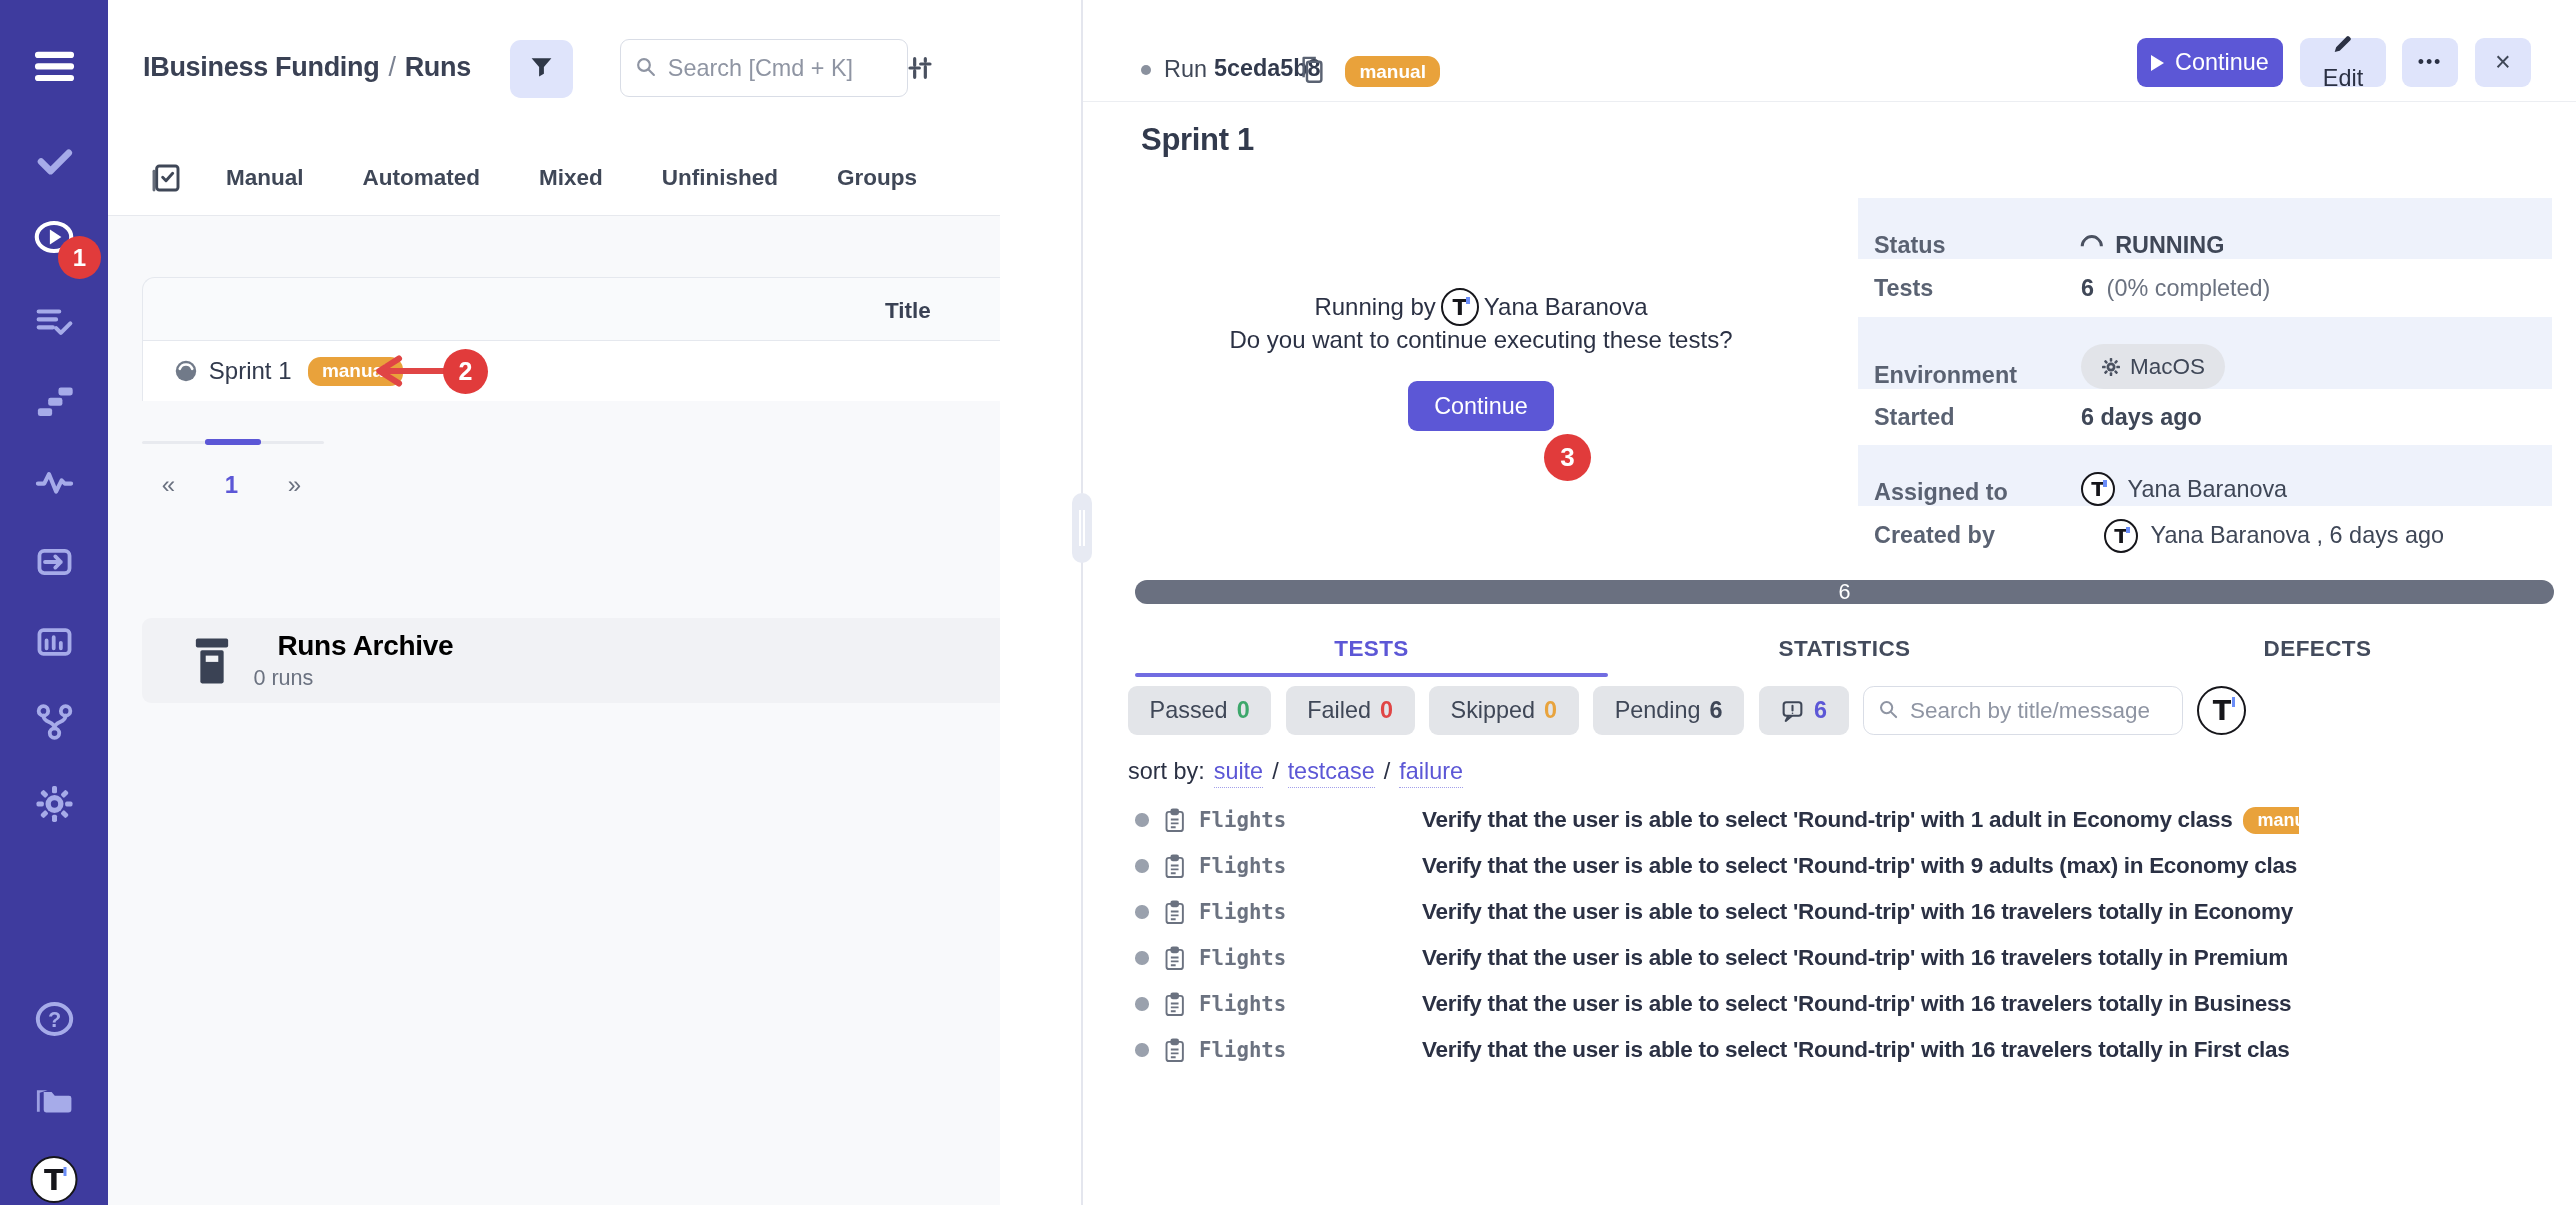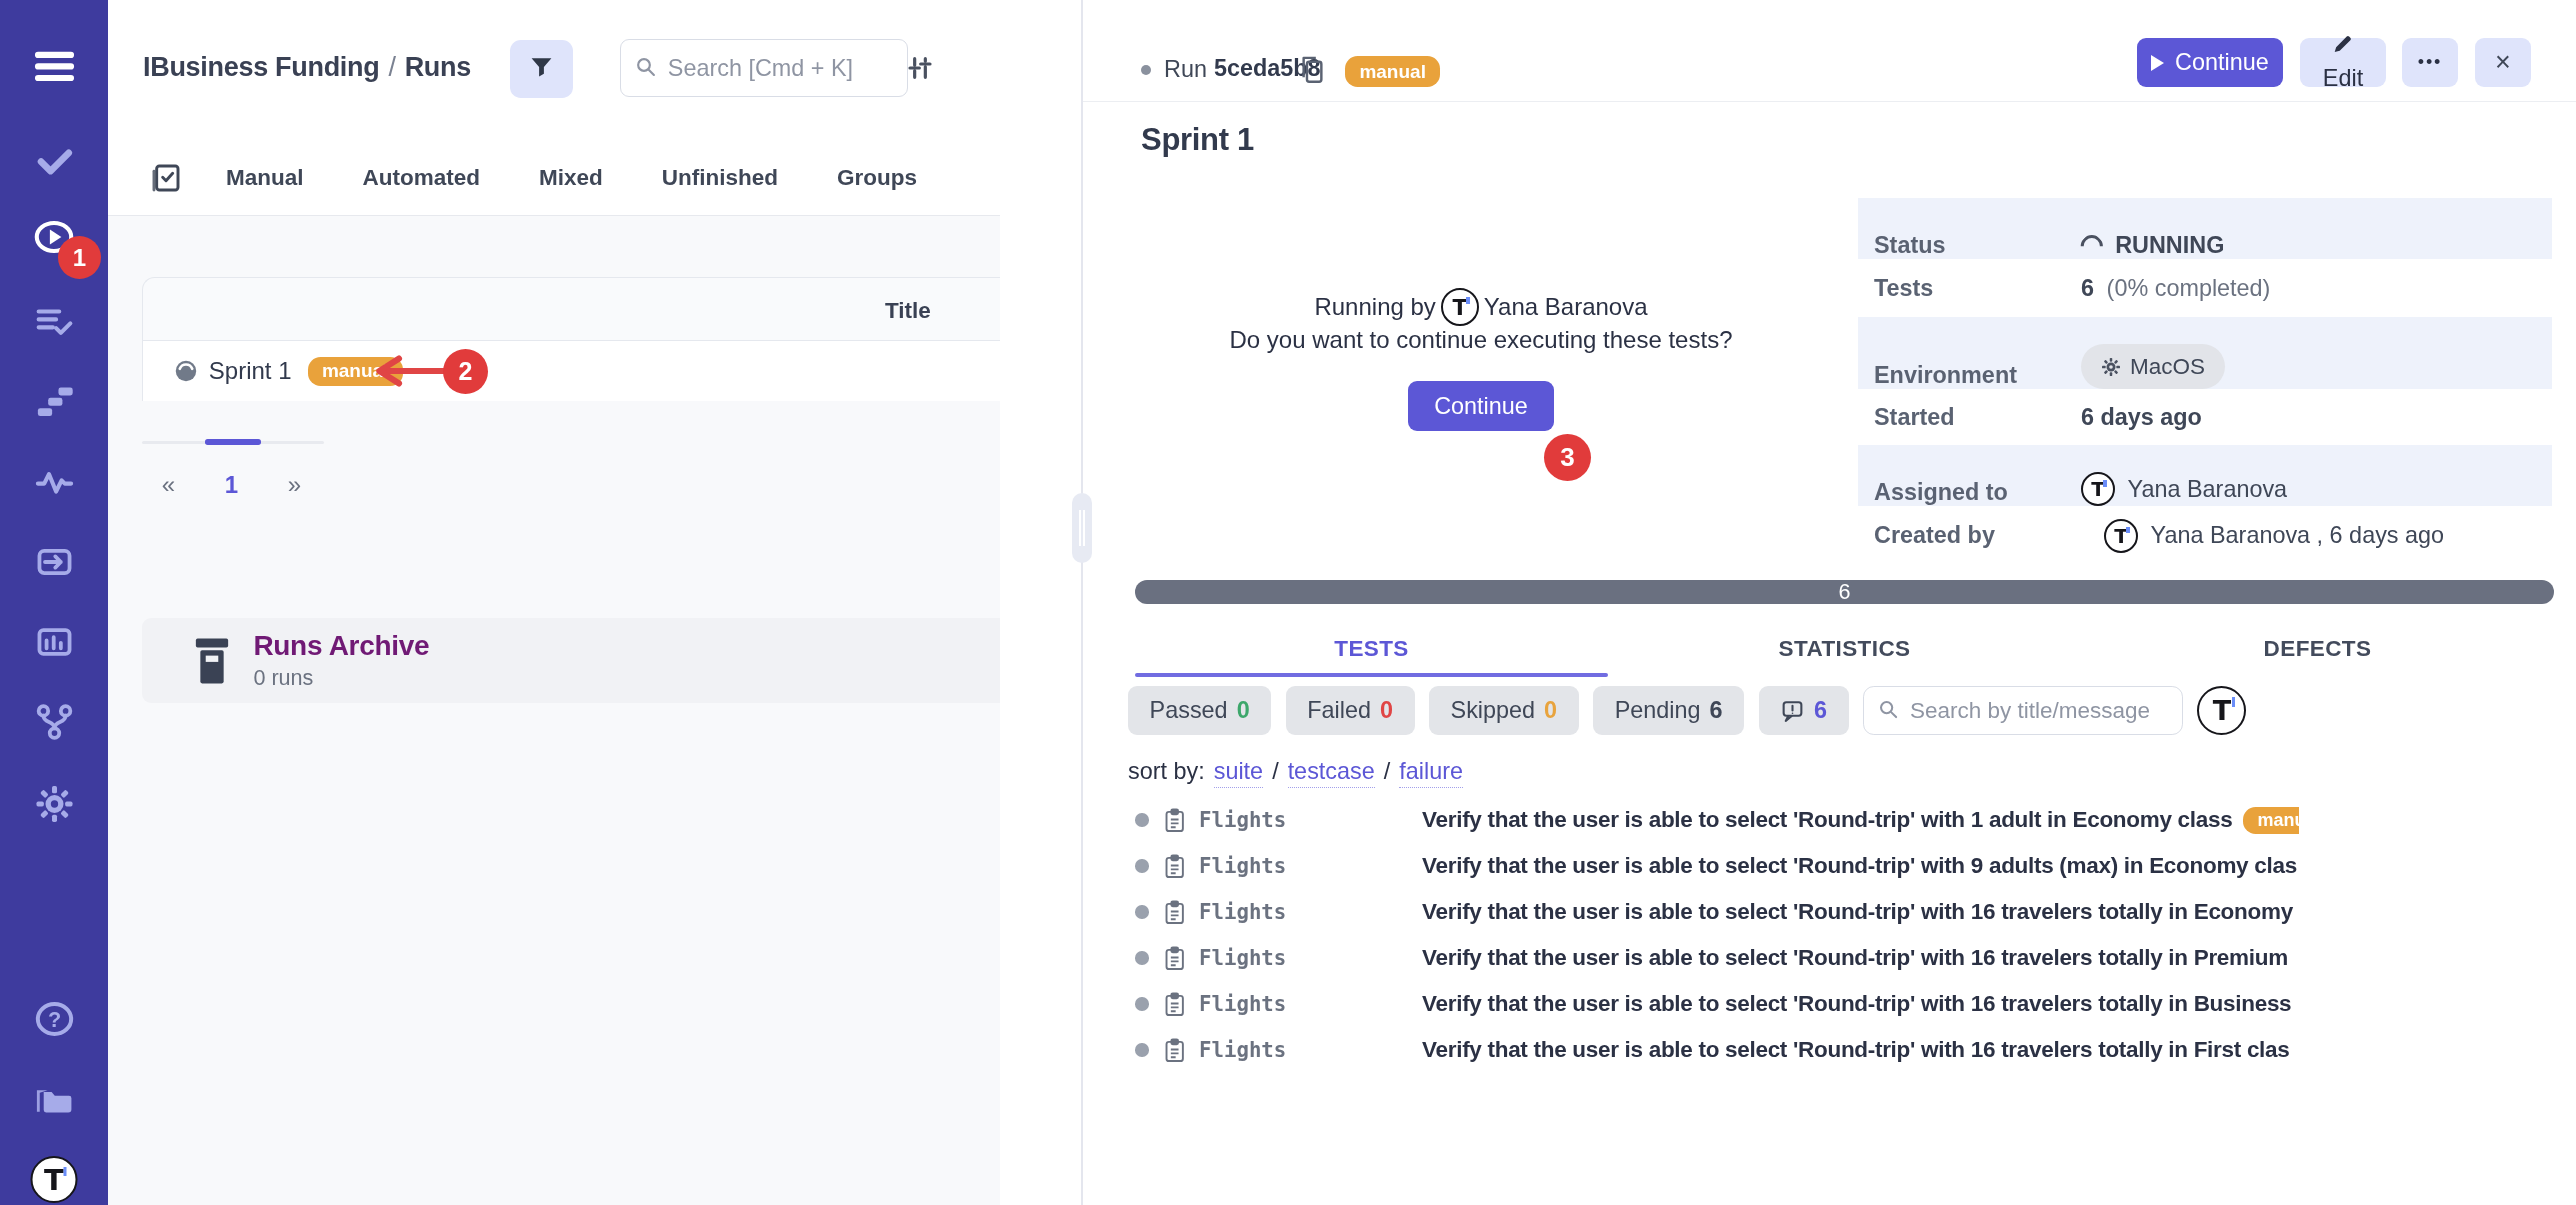--- a/index.html
+++ b/index.html
@@ -34,21 +34,21 @@
   .col-title { position:absolute; left:742px; top:20px; font-size:22.5px; font-weight:bold; color:#3a4154; }
   .run-row { position:absolute; left:0; top:63px; width:100%; height:60px; background:#ffffff; display:flex; align-items:center; cursor:pointer; }
   .badge-manual { display:inline-flex; align-items:center; justify-content:center; background:#e9a23b; color:#fff;
                   border-radius:12.6px; font-size:19px; font-weight:bold; height:29px; padding:0 14.4px; white-space:nowrap; }
   .mini-progress-track { position:absolute; left:34px; top:441px; width:182px; height:2.7px; background:#e8eaef; border-radius:1.8px; }
   .mini-progress-fill { position:absolute; left:97px; top:439px; width:56px; height:6.3px; background:#5c57d6; border-radius:2.7px; }
   .pager { position:absolute; top:471px; font-size:24px; color:#6b7280; cursor:pointer; width:27px; text-align:center; }
   .pager.cur { color:#5c57d6; font-weight:bold; }
   .archive-row { position:absolute; left:34px; top:618px; width:940px; height:85px; background:#f1f2f5; border-radius:9px 0 0 9px;
                  display:flex; align-items:center; cursor:pointer; }
-  .archive-title { font-size:28px; font-weight:bold; color:#701a75; letter-spacing:-0.3px; }
+  .archive-title { font-size:28px; font-weight:bold; color:#000000; letter-spacing:-0.3px;margin-left:24px; }
   .archive-sub { font-size:21.6px; color:#6b7280; margin-top:3.6px; }
 
   
   .panel-divider { position:absolute; left:1081px; top:0; width:1.8px; height:1205px; background:#e4e6ee; z-index:4; }
   .divider-handle { position:absolute; left:1072px; top:493px; width:20px; height:70px; background:#e7eaf3; border-radius:10px;
                     z-index:5; display:flex; align-items:center; justify-content:center; gap:2.7px; cursor:col-resize; }
   .divider-handle i { display:block; width:1.8px; height:36px; background:#ffffff; }
 
   
   .run-panel { position:absolute; left:1083px; top:0; width:1493px; height:1205px; background:#fff; }

